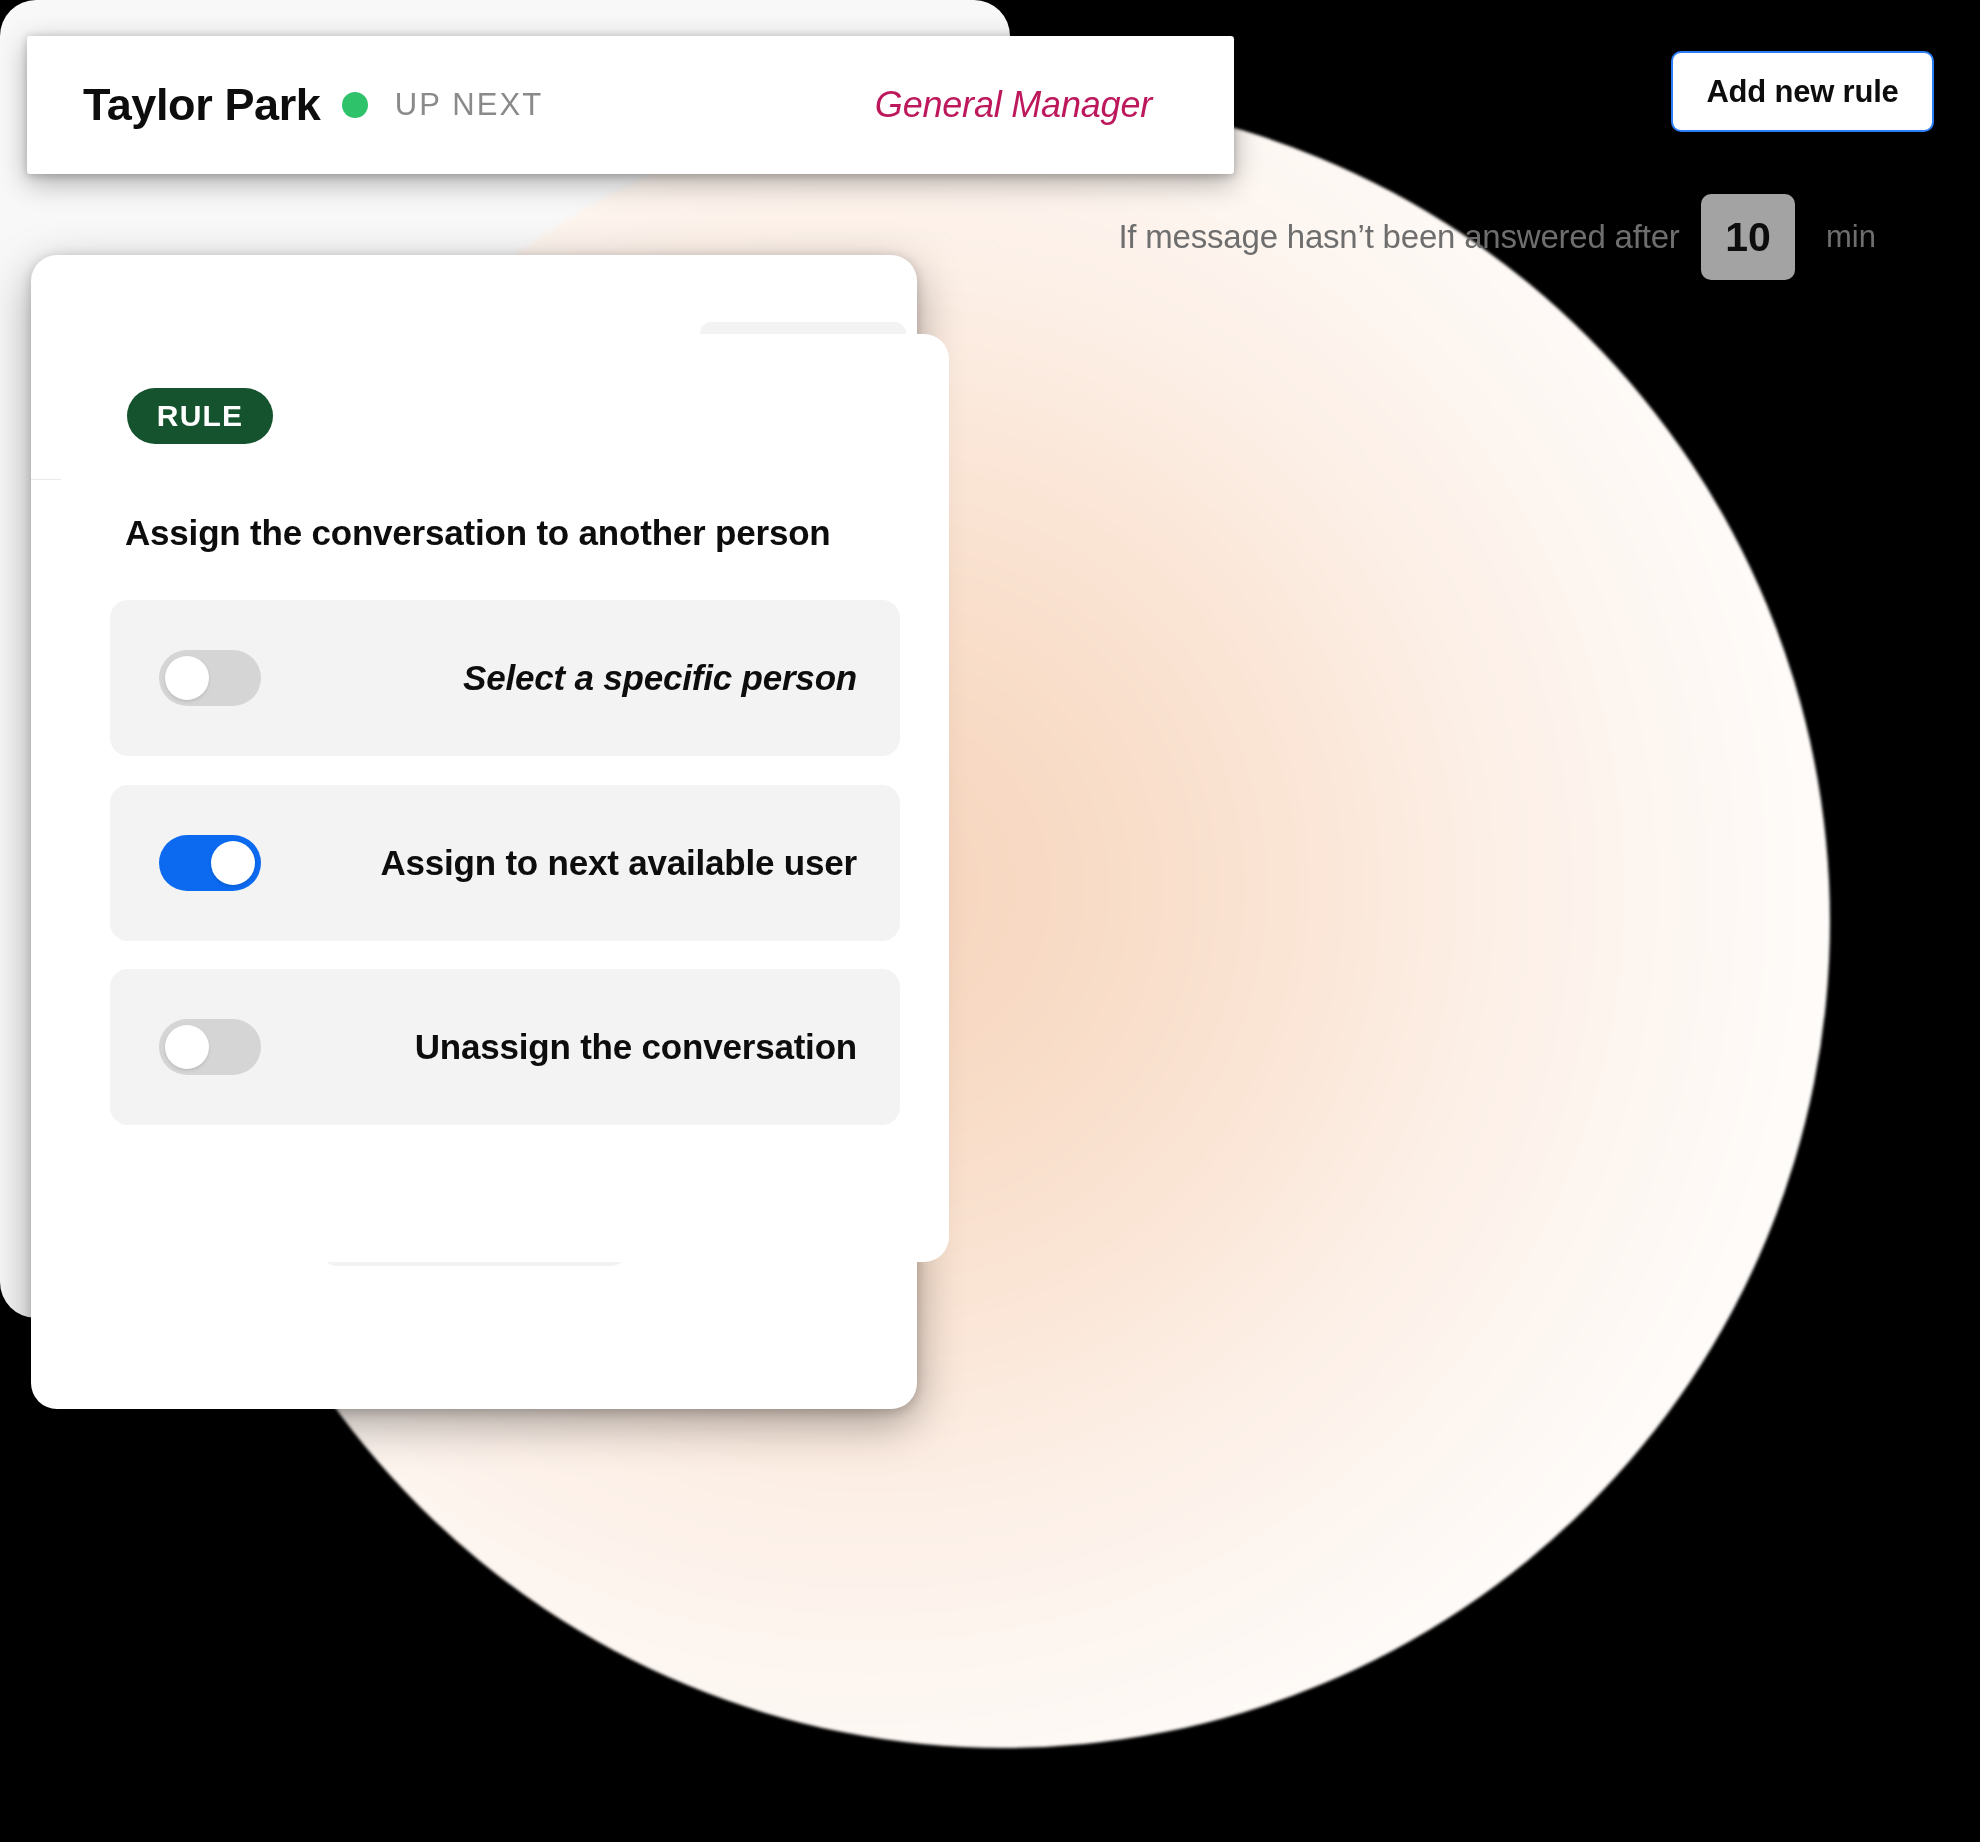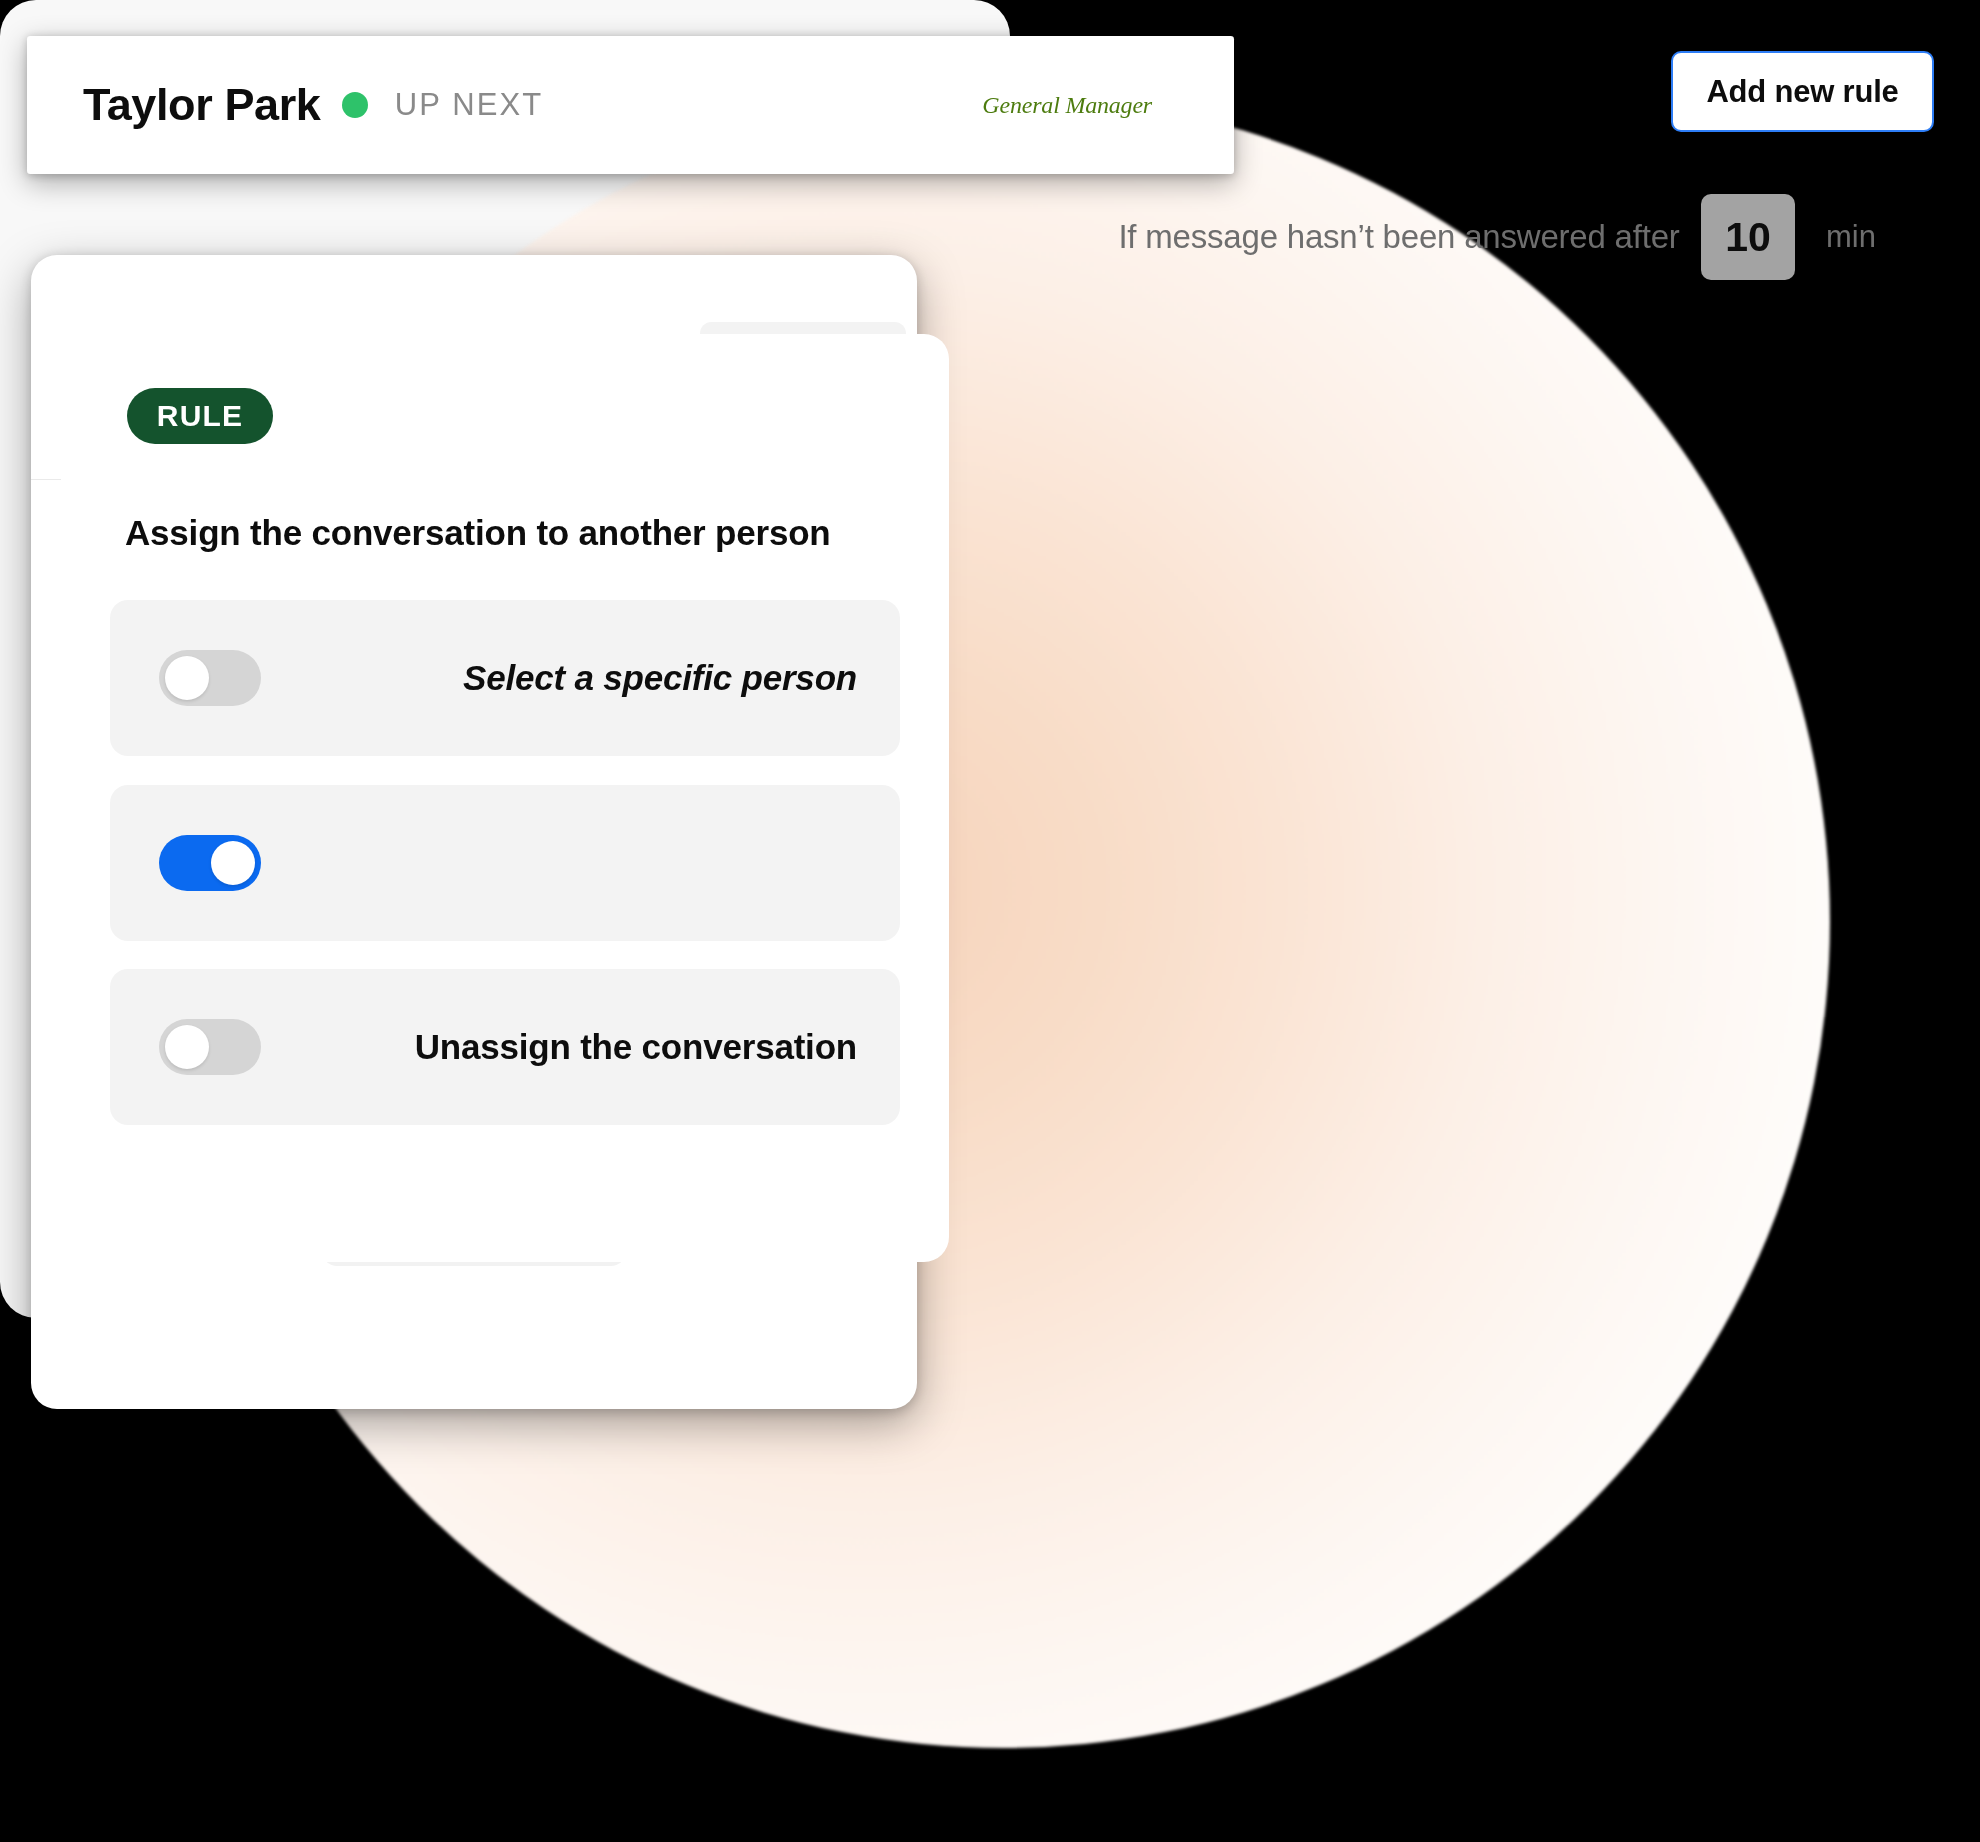--- a/index.html
+++ b/index.html
@@ -46,21 +46,21 @@
   }
   #card-status .dot {
     width: 26px; height: 26px; border-radius: 50%;
     background: #2ec26a; margin-left: 21.4px; flex: 0 0 auto;
   }
   #card-status .upnext {
     font-size: 31px; color: #8a8a8a; letter-spacing: 2.1px; margin-left: 27px;
   }
   #card-status .role {
     position: absolute; right: 82px; top: 50%; transform: translateY(-50%);
-    font-size: 24px; font-style: italic; color: #4d7c0f; letter-spacing: -0.2px; font-family: Liberation Serif, serif;
+    font-size: 36px; font-style: italic; color: #be185d; letter-spacing: -0.2px;
   }
 
   
   #card-lead {
     left: 31px; top: 255px; width: 886px; height: 1154px;
     border-radius: 26px;
     box-shadow: 0 15px 46px rgba(0,0,0,.34), 0 2.5px 11.5px rgba(0,0,0,.18);
   }
   #lead-header {
     position: relative; height: 225px;
@@ -276,20 +276,21 @@
         <div class="switch">
           <div class="knob"></div>
         </div>
         <span class="toggle-label">Select a specific person</span>
       </div>
 
       <div class="toggle-row" id="toggle-row-1">
         <div class="switch on">
           <div class="knob"></div>
         </div>
+        <span class="toggle-label">Assign to next available user</span>
       </div>
 
       <div class="toggle-row" id="toggle-row-2">
         <div class="switch">
           <div class="knob"></div>
         </div>
         <span class="toggle-label">Unassign the conversation</span>
       </div>
     </div>
   </div>

